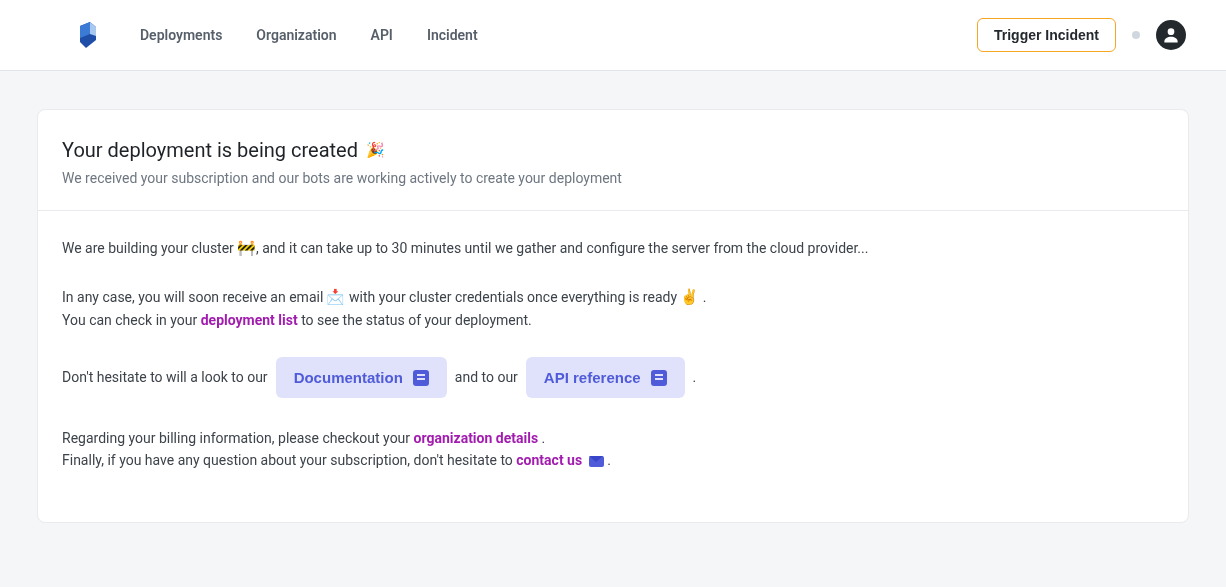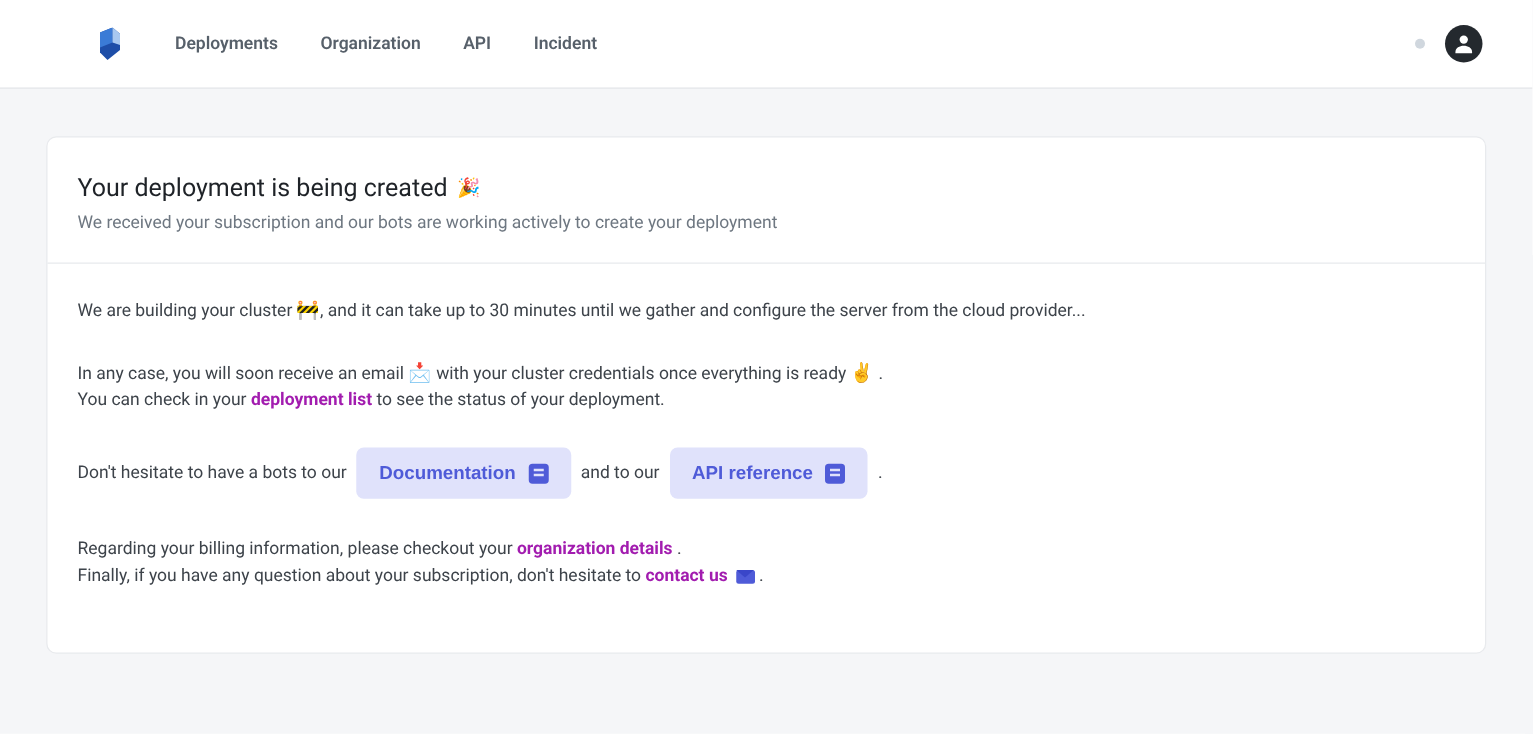--- a/index.html
+++ b/index.html
@@ -185,20 +185,21 @@
       <polygon points="14,0 20,5 20,14 14,12" fill="#a8c8f0"></polygon>
     </svg>
   </div>
   <nav class="nav">
     <span class="nav-item">Deployments</span>
     <span class="nav-item">Organization</span>
     <span class="nav-item">API</span>
     <span class="nav-item">Incident</span>
   </nav>
   <div class="topbar-right">
+    <button class="trigger-btn">Trigger Incident</button>
     <span class="status-dot"></span>
     <div class="avatar">
       <svg viewBox="0 0 24 24" fill="#fff">
         <circle cx="12" cy="8" r="4"></circle>
         <path d="M4 20c0-4 4-6 8-6s8 2 8 6v1H4v-1z"></path>
       </svg>
     </div>
   </div>
 </div>
 
@@ -223,21 +224,21 @@
       <span class="emoji">📩</span>
       <span>with your cluster credentials once everything is ready</span>
       <span class="emoji">✌️</span>
       <span>.</span><br>
       <span>You can check in your</span>
       <span class="link">deployment list</span>
       <span>to see the status of your deployment.</span>
     </p>
 
     <div class="para buttons-row">
-      <span>Don't hesitate to have a bots to our</span>
+      <span>Don't hesitate to will a look to our</span>
       <button class="pill-btn">
         <span>Documentation</span>
         <span class="book-icon"></span>
       </button>
       <span>and to our</span>
       <button class="pill-btn">
         <span>API reference</span>
         <span class="book-icon"></span>
       </button>
       <span>.</span>

